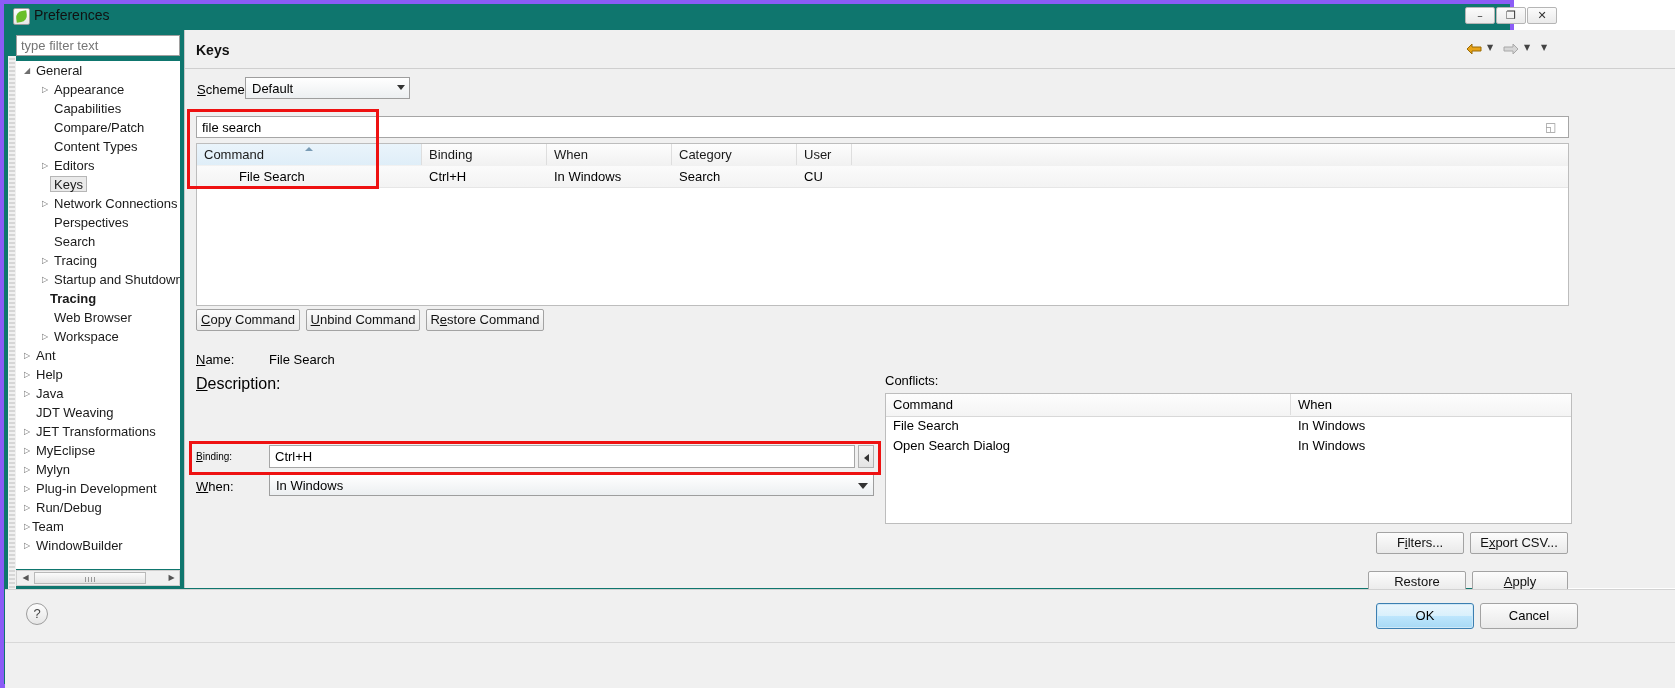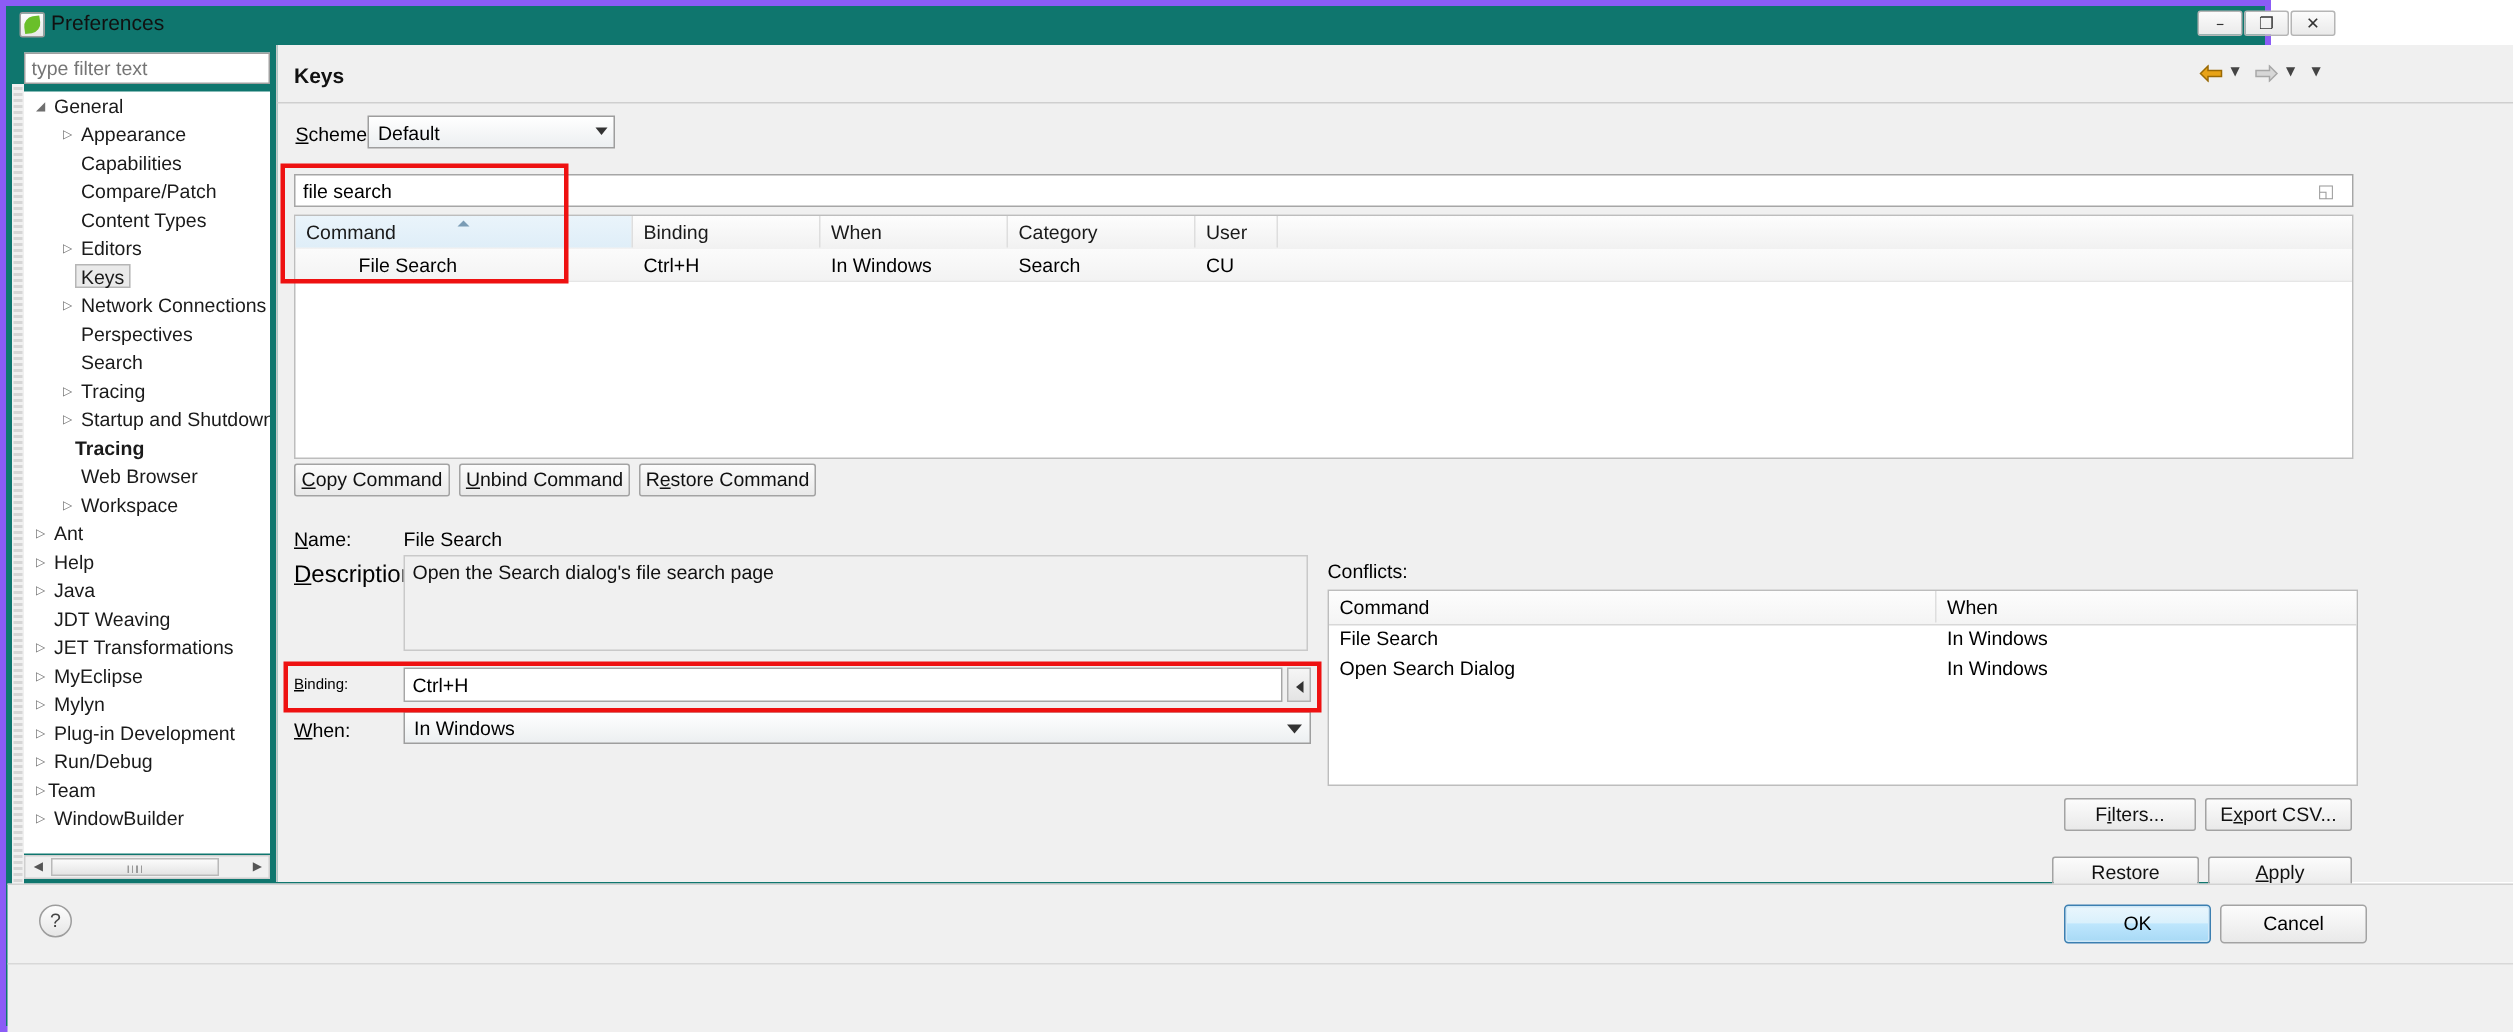--- a/index.html
+++ b/index.html
@@ -545,21 +545,20 @@
     </div>
 
     <div class="btn" id="btn-copy"><u>C</u>opy Command</div>
     <div class="btn" id="btn-unbind"><u>U</u>nbind Command</div>
     <div class="btn" id="btn-restore">R<u>e</u>store Command</div>
 
     <div id="lbl-name"><u>N</u>ame:</div>
     <div id="val-name">File Search</div>
 
     <div id="lbl-desc"><u>D</u>escription:</div>
-    <div id="desc-box">Open the Search dialog's file search page</div>
 
     <div id="lbl-binding"><u>B</u>inding:</div>
     <input id="binding-input" type="text" value="Ctrl+H" style="">
     <div id="binding-btn">
       <div class="tri"></div>
     </div>
 
     <div id="lbl-when"><u>W</u>hen:</div>
     <div id="when-combo">
       <div class="val">In Windows</div>

